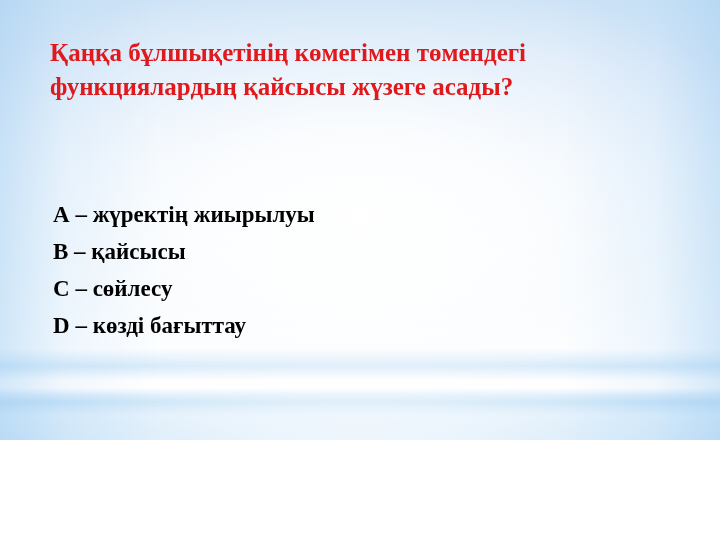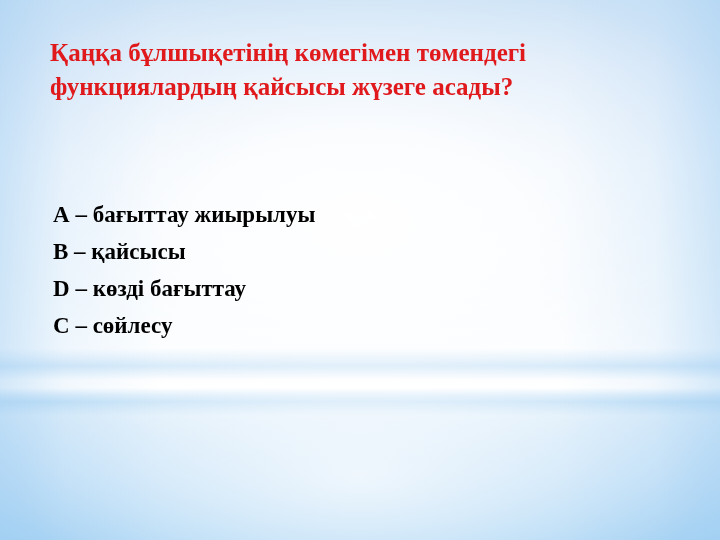--- a/index.html
+++ b/index.html
@@ -8,21 +8,21 @@
     padding: 0;
     background: #ffffff;
   }
   body {
     font-family: "Liberation Serif", "DejaVu Serif", serif;
   }
 
   #slide {
     position: relative;
     width: 720px;
-    height: 540px;
+    height: 440px;
     overflow: hidden;
     background-color: #cfe5f8;
   }
 
   
   .bg-layer {
     position: absolute;
     left: 0;
     top: 0;
     width: 720px;
@@ -140,30 +140,30 @@
   <div class="bg-layer bg-sides"></div>
 
   <div class="content">
 
     <div id="question-title">Қаңқа бұлшықетінің көмегімен төмендегі
 функциялардың қайсысы жүзеге асады?</div>
 
     <div id="options-list">
 
       <div class="option-row">
-        <span class="option-letter">A</span><span>&nbsp;</span><span class="option-dash">–</span><span>&nbsp;</span><span class="option-text">бағыттау жиырылуы</span>
+        <span class="option-letter">A</span><span>&nbsp;</span><span class="option-dash">–</span><span>&nbsp;</span><span class="option-text">жүректің жиырылуы</span>
       </div>
 
       <div class="option-row">
         <span class="option-letter">B</span><span>&nbsp;</span><span class="option-dash">–</span><span>&nbsp;</span><span class="option-text">қайсысы</span>
       </div>
 
       <div class="option-row">
-        <span class="option-letter">D</span><span>&nbsp;</span><span class="option-dash">–</span><span>&nbsp;</span><span class="option-text">көзді бағыттау</span>
+        <span class="option-letter">C</span><span>&nbsp;</span><span class="option-dash">–</span><span>&nbsp;</span><span class="option-text">сөйлесу</span>
       </div>
 
       <div class="option-row">
-        <span class="option-letter">C</span><span>&nbsp;</span><span class="option-dash">–</span><span>&nbsp;</span><span class="option-text">сөйлесу</span>
+        <span class="option-letter">D</span><span>&nbsp;</span><span class="option-dash">–</span><span>&nbsp;</span><span class="option-text">көзді бағыттау</span>
       </div>
 
     </div>
   </div>
 </div>
 
 </body></html>

